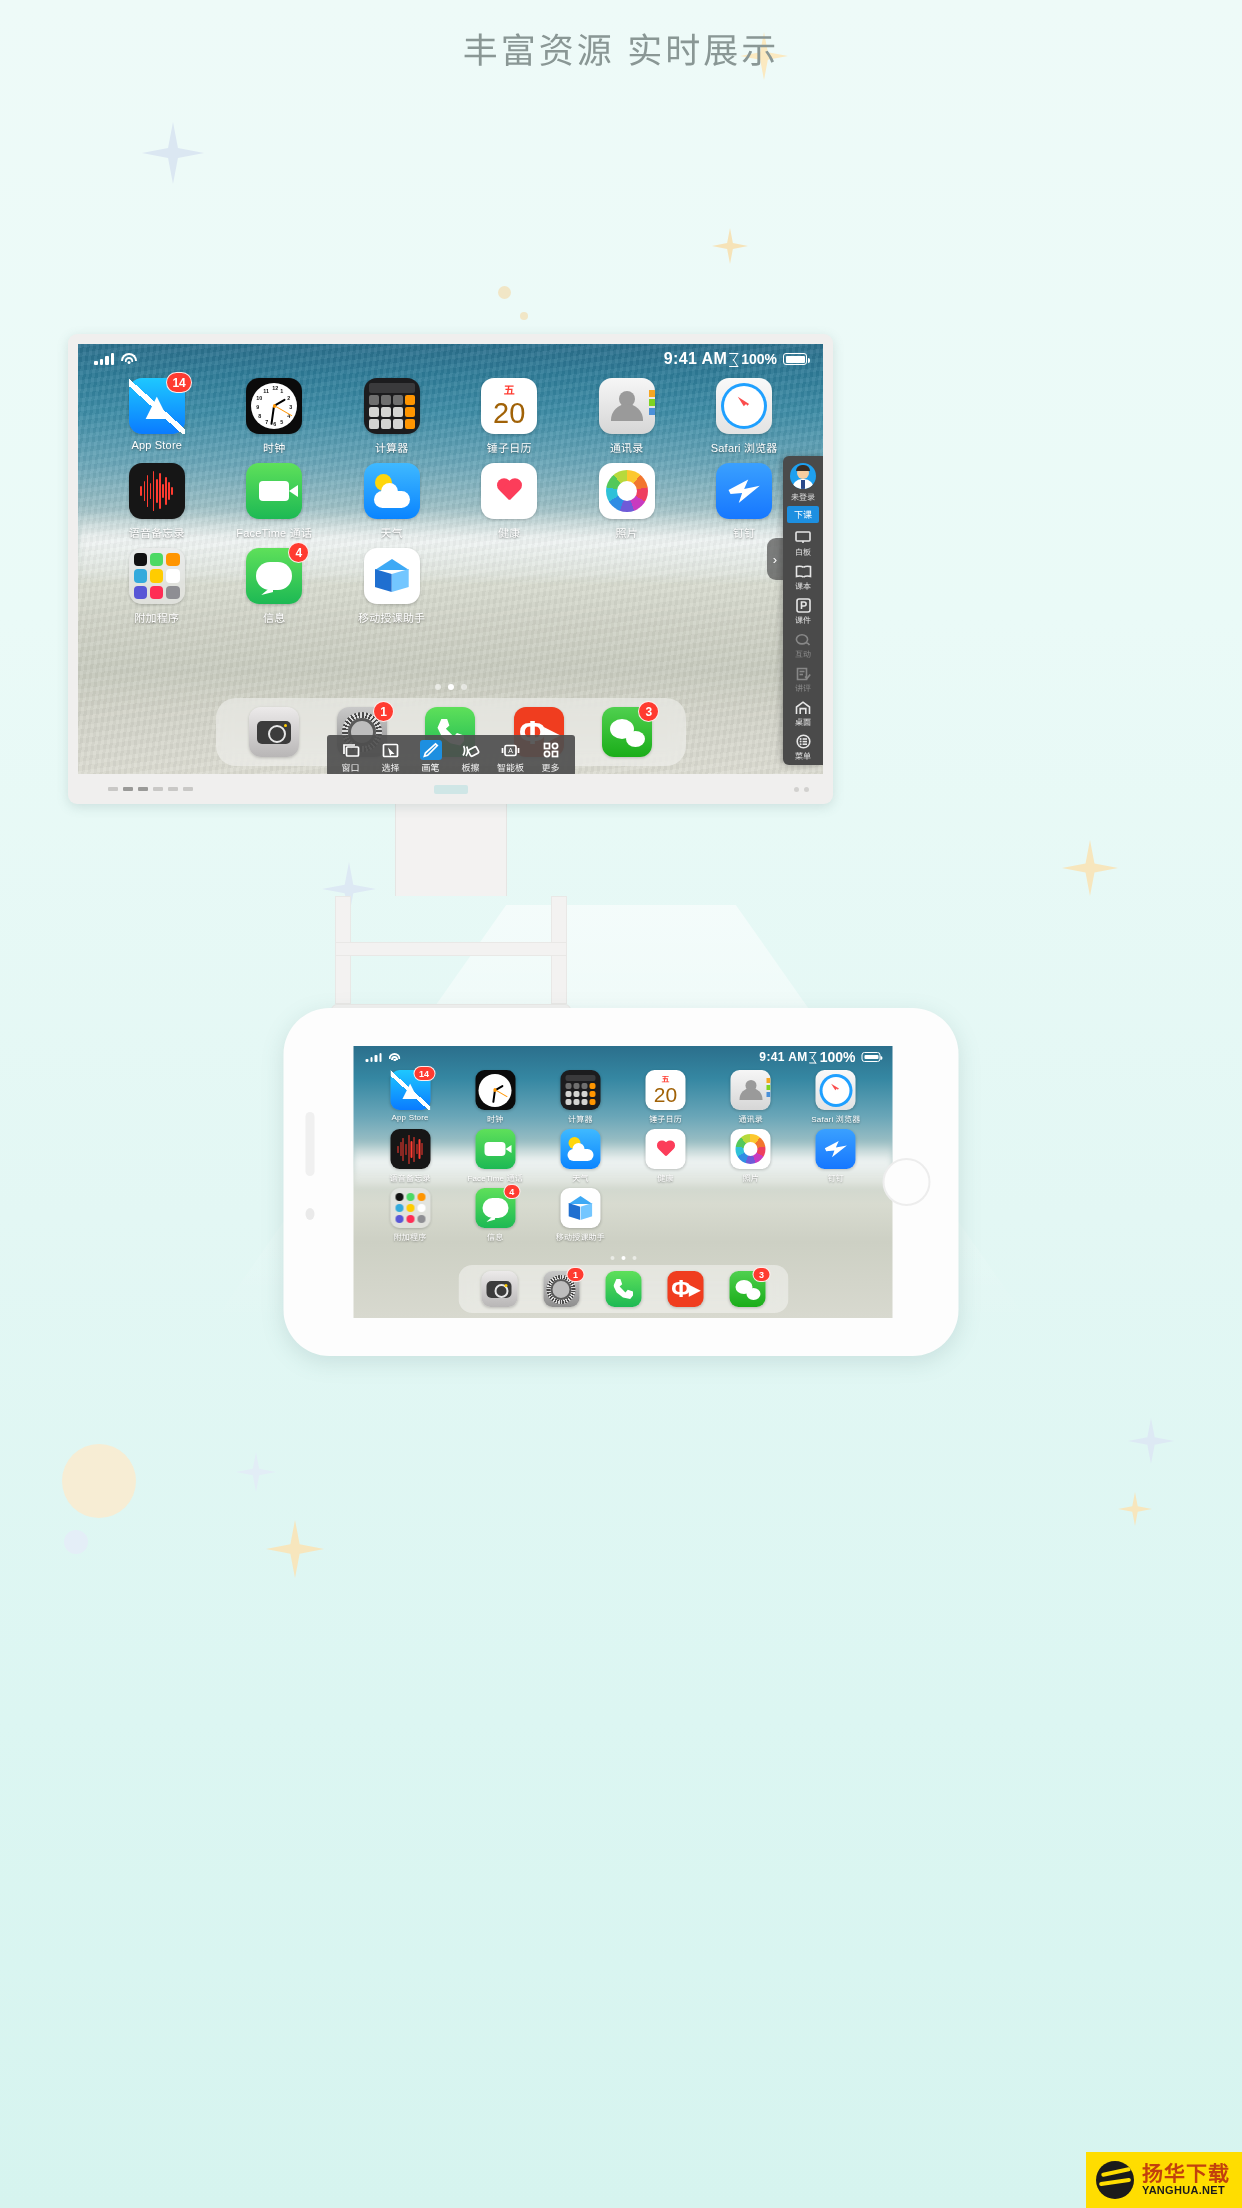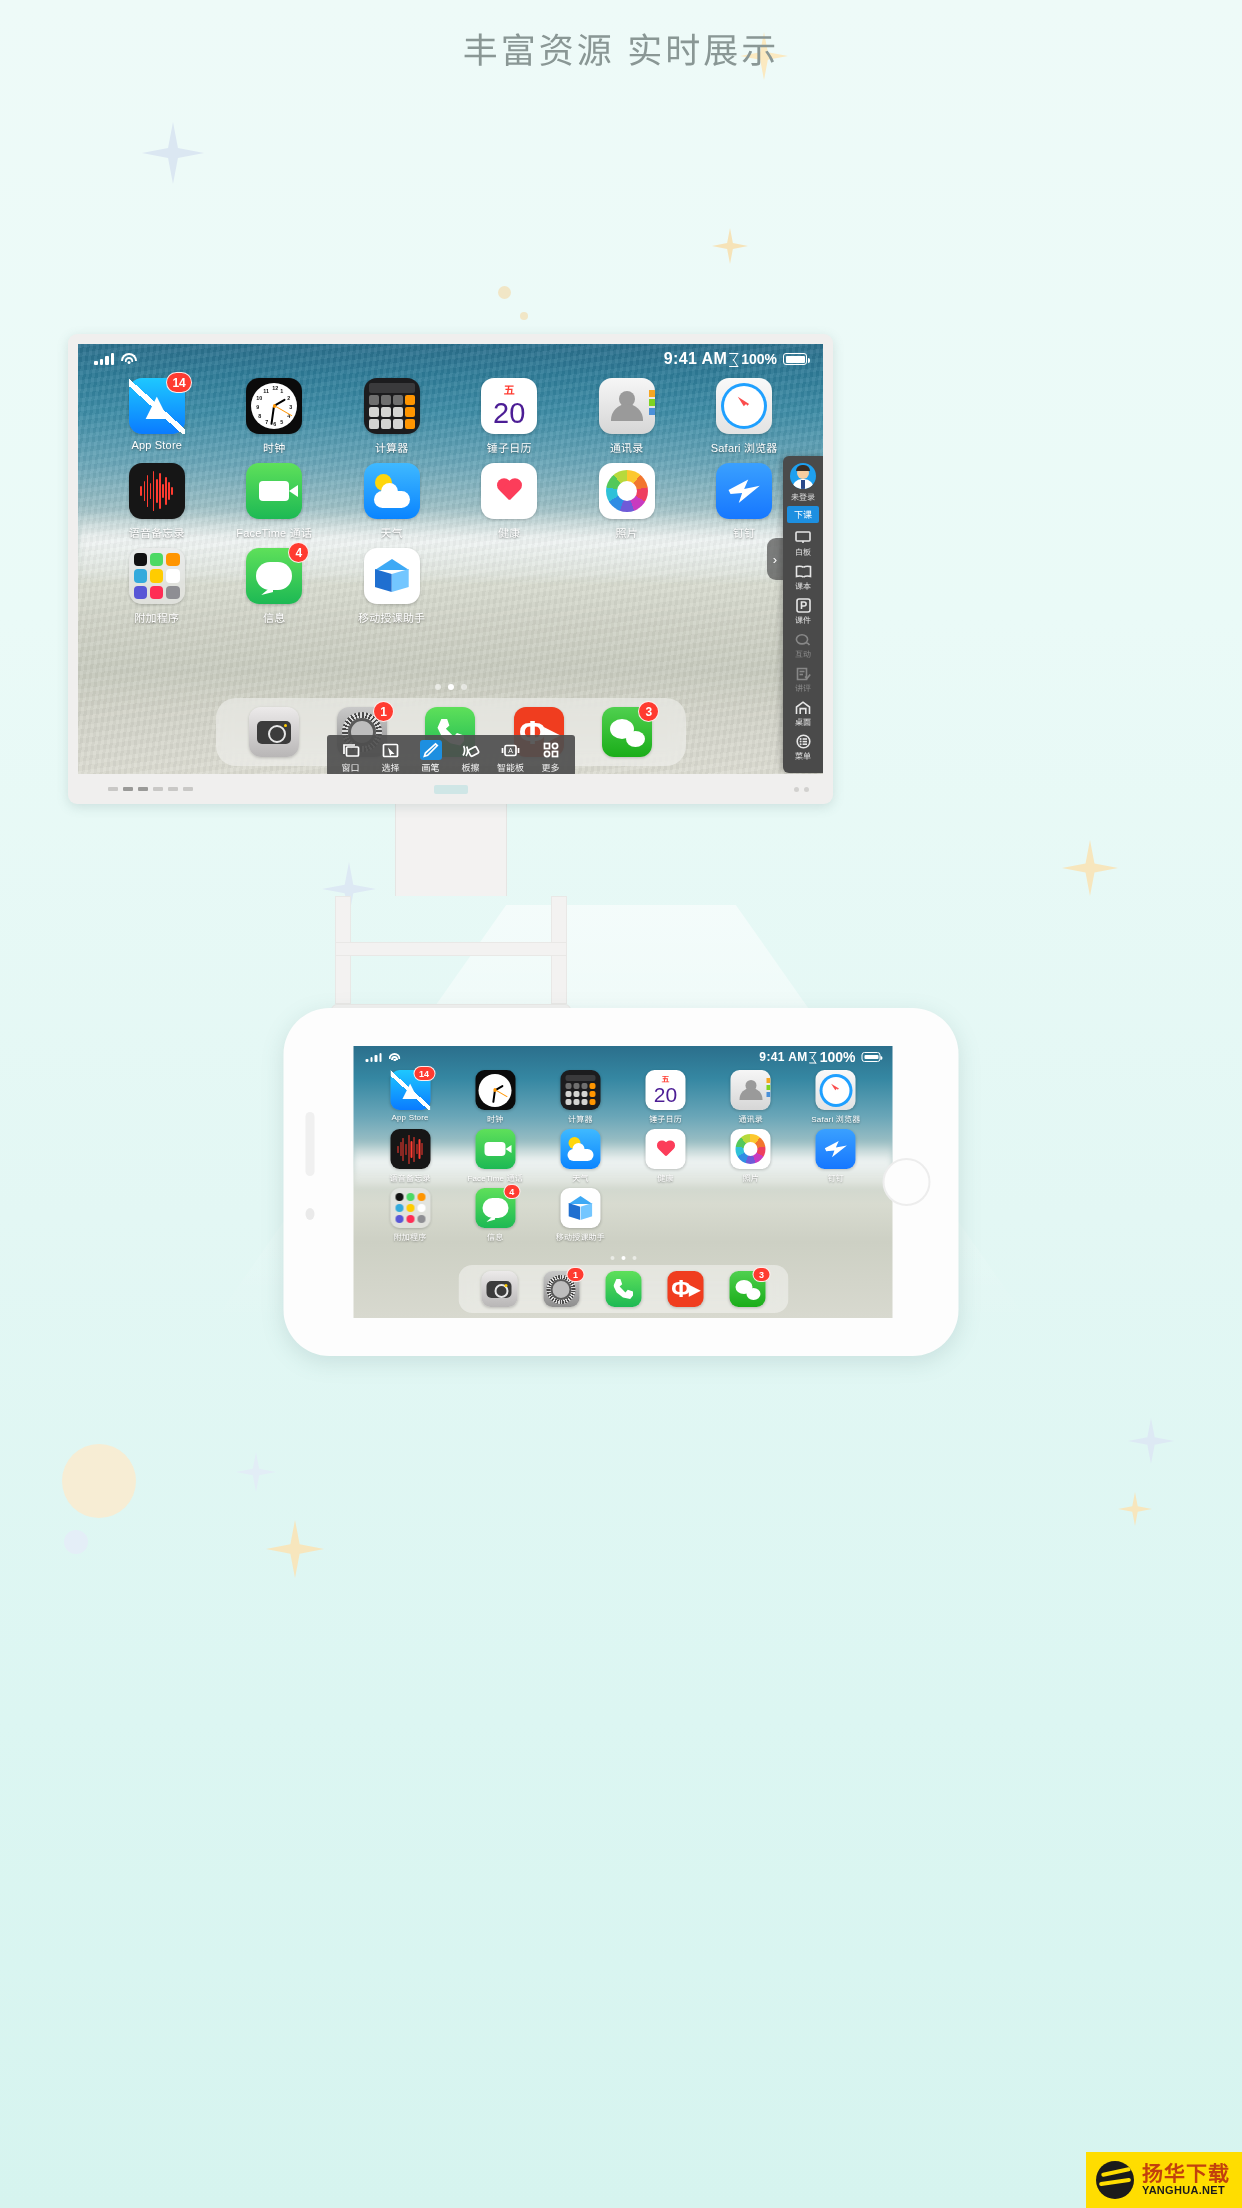--- a/index.html
+++ b/index.html
@@ -162,21 +162,21 @@
   .ctick { position:absolute; font-size:5.4px; color:#111; font-weight:600; }
 
   .i-calc { background:#1c1c1e; padding:5px; display:grid; grid-template-columns:repeat(4,1fr); gap:2px; }
   .i-calc span { background:#d4d4d2; border-radius:2px; }
   .i-calc span.or { background:#ff9500; }
   .i-calc span.dk { background:#6f6f6f; }
   .i-calc span.top { grid-column:1/5; background:#3a3a3c; border-radius:2px; }
 
   .i-cal { background:#fff; display:flex; flex-direction:column; }
   .i-cal .d { font-size:11px; color:#ff3b30; text-align:center; padding-top:3px; font-weight:600; }
-  .i-cal .n { flex:1; display:flex; align-items:center; justify-content:center; font-size:29px; color:#4c1d95; font-weight:400; margin-top:-4px;}
+  .i-cal .n { flex:1; display:flex; align-items:center; justify-content:center; font-size:29px; color:#a16207; font-weight:400; margin-top:-4px;}
 
   .i-contacts { background:linear-gradient(180deg,#f6f6f6,#d6d6d6); display:flex; align-items:center; justify-content:center; overflow:hidden;}
   .i-contacts .head { width:16px;height:16px;border-radius:50%;background:#9a9a9a; margin-bottom:-3px;}
   .i-contacts .body { width:32px;height:17px;border-radius:16px 16px 0 0;background:#9a9a9a;}
   .i-contacts .tabs { position:absolute; right:0; top:12px; display:flex; flex-direction:column; gap:2px; }
   .i-contacts .tabs i { display:block; width:6px;height:7px; }
 
   .i-safari { background:linear-gradient(180deg,#f9f9f9,#e3e3e3); display:flex;align-items:center;justify-content:center;}
   .i-safari .ring { width:46px;height:46px;border-radius:50%;
         background: conic-gradient(#1fa0ff 0 100%); position:relative; display:flex;align-items:center;justify-content:center;}
@@ -259,21 +259,21 @@
   .i-youdao { background:#f03d1f; display:flex;align-items:center;justify-content:center;}
   .i-youdao .g{ color:#fff; font-size:33px; font-weight:700; line-height:1; letter-spacing:-2px;}
   .i-wechat { background:linear-gradient(180deg,#4fd04f,#1aad19); display:flex;align-items:center;justify-content:center;position:relative;}
   .i-wechat .b1{position:absolute;left:8px;top:12px;width:24px;height:20px;background:#fff;border-radius:50%;}
   .i-wechat .b2{position:absolute;right:7px;bottom:10px;width:19px;height:16px;background:#fff;border-radius:50%;}
 
   
   .sidebar {
     position:absolute; right:0; top:112px; width:40px; z-index:9;
     background:#4a4a4a; border-radius:6px 0 0 6px;
-    padding:7px 0 12px 0; display:flex; flex-direction:column; align-items:center;
+    padding:7px 0 4px 0; display:flex; flex-direction:column; align-items:center;
     box-shadow:-2px 0 6px rgba(0,0,0,.25);
   }
   .sb-avatar { width:26px;height:26px;border-radius:50%;background:#1ea0f0; position:relative; overflow:hidden; }
   .sb-avatar .f { position:absolute; left:50%; top:4px; transform:translateX(-50%); width:12px;height:12px;border-radius:50%;background:#f6cda0;}
   .sb-avatar .h { position:absolute; left:50%; top:2px; transform:translateX(-50%); width:14px;height:6px;border-radius:7px 7px 0 0;background:#3a2d23;}
   .sb-avatar .s { position:absolute; left:50%; bottom:0; transform:translateX(-50%); width:22px;height:10px;border-radius:11px 11px 0 0;background:#fff;}
   .sb-avatar .tie{ position:absolute; left:50%; bottom:0; transform:translateX(-50%); width:4px;height:9px;background:#2a4a8a;}
   .sb-name { color:#ddd; font-size:8px; margin-top:2px; }
   .sb-btn { margin-top:4px; background:#1d8fe0; color:#fff; font-size:9px; padding:2px 7px; border-radius:2px; }
   .sb-item { margin-top:7px; display:flex; flex-direction:column; align-items:center; gap:1px; }

